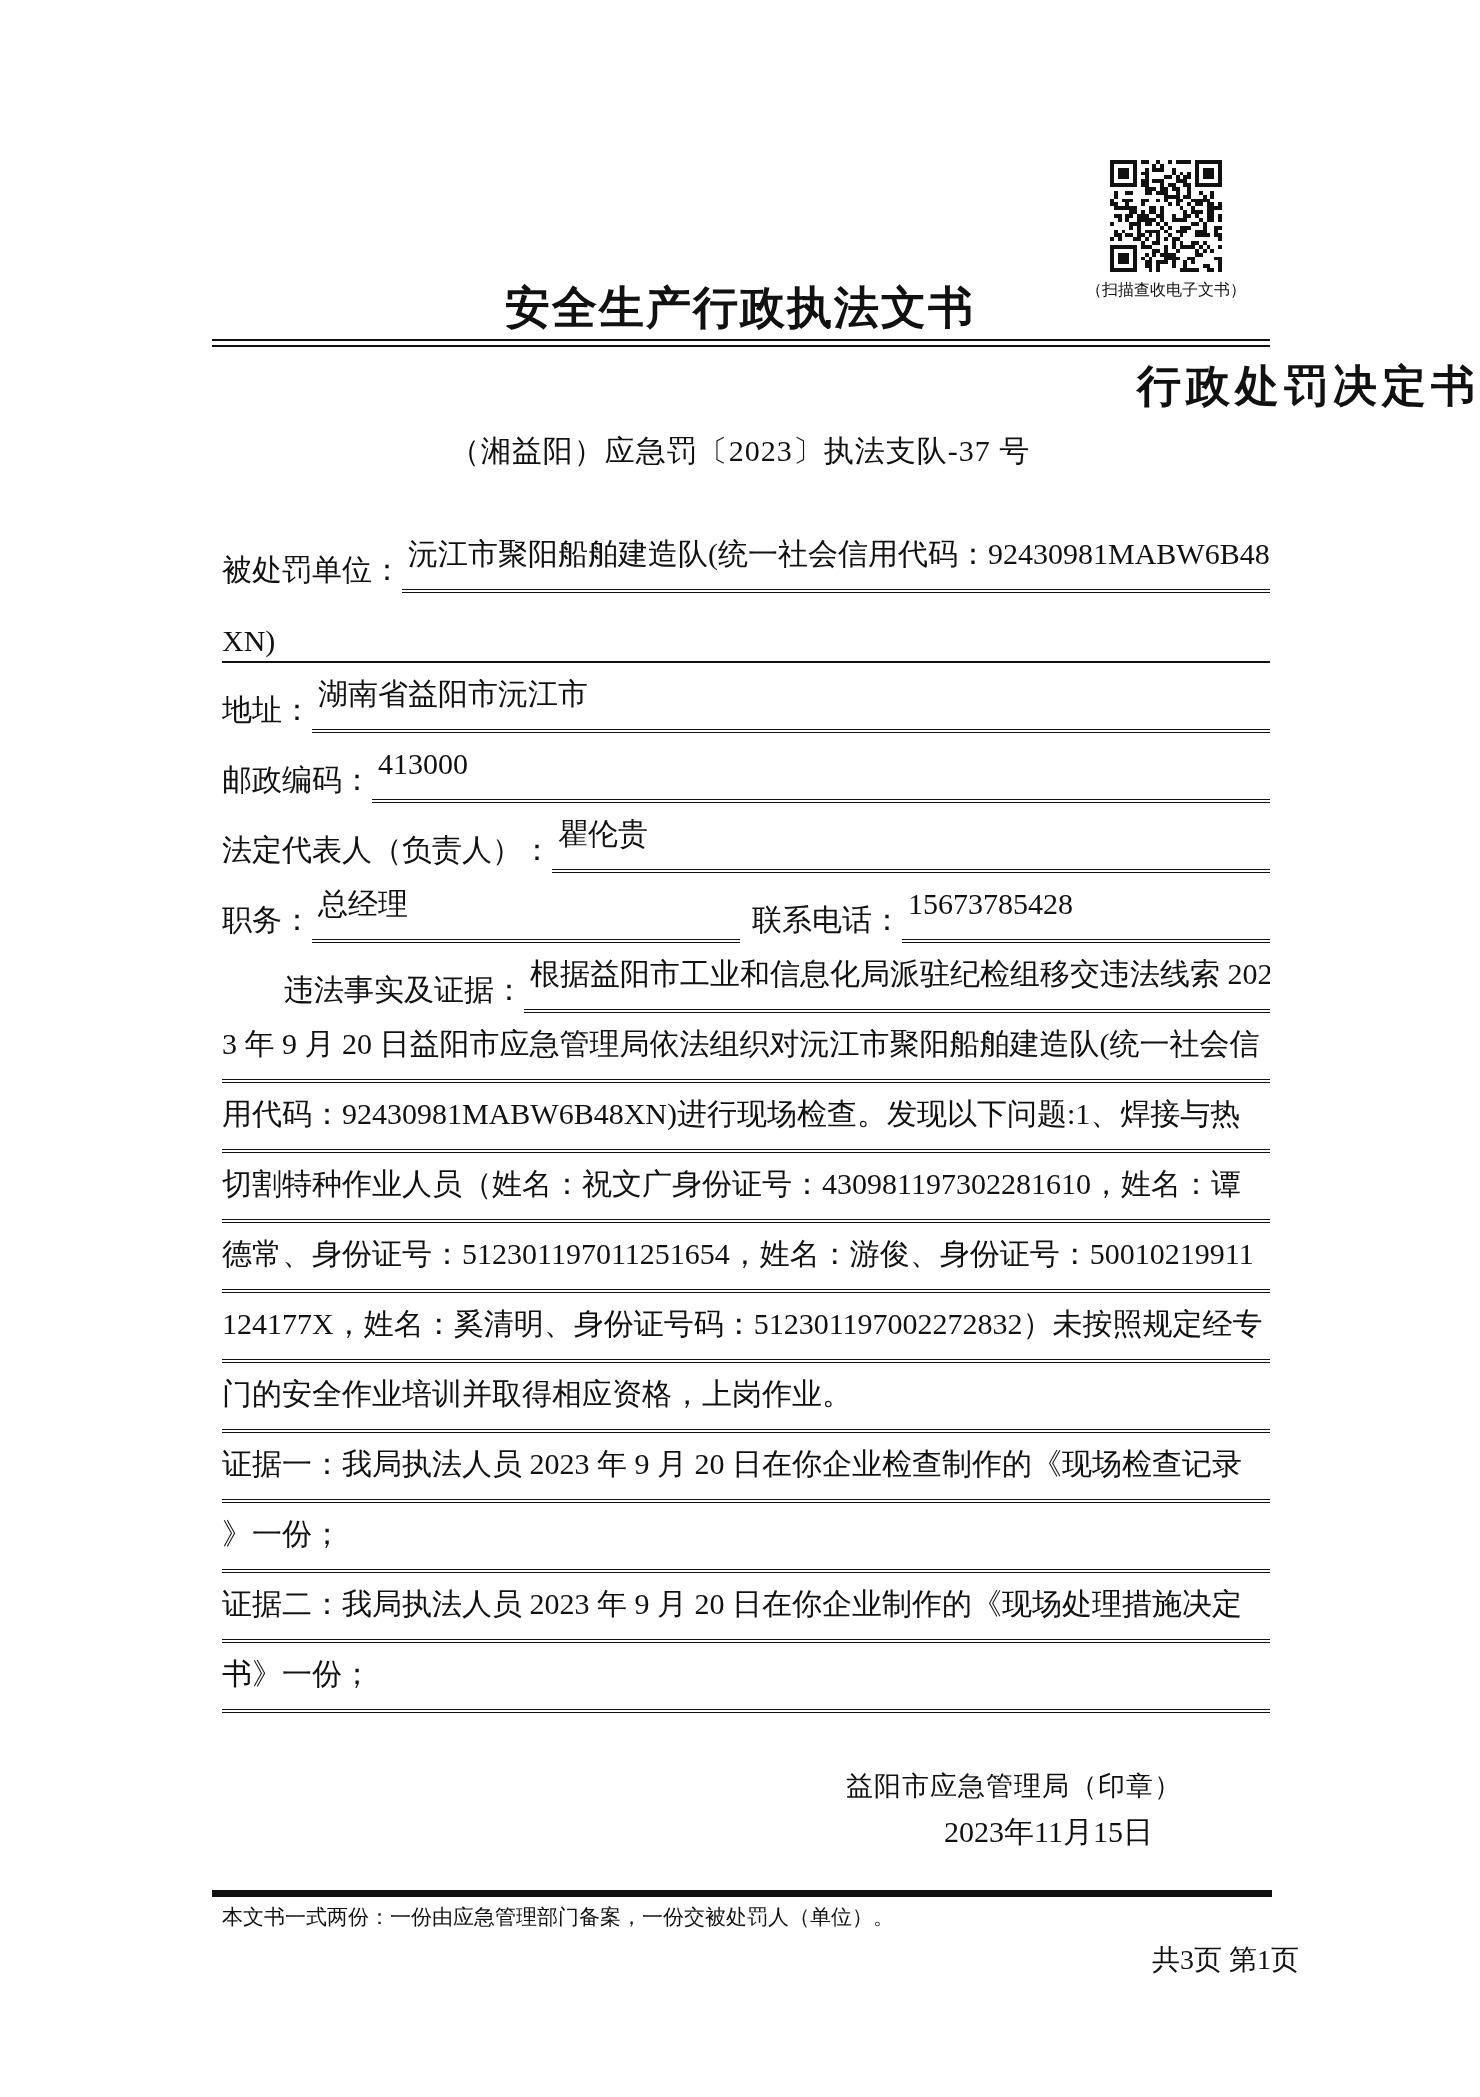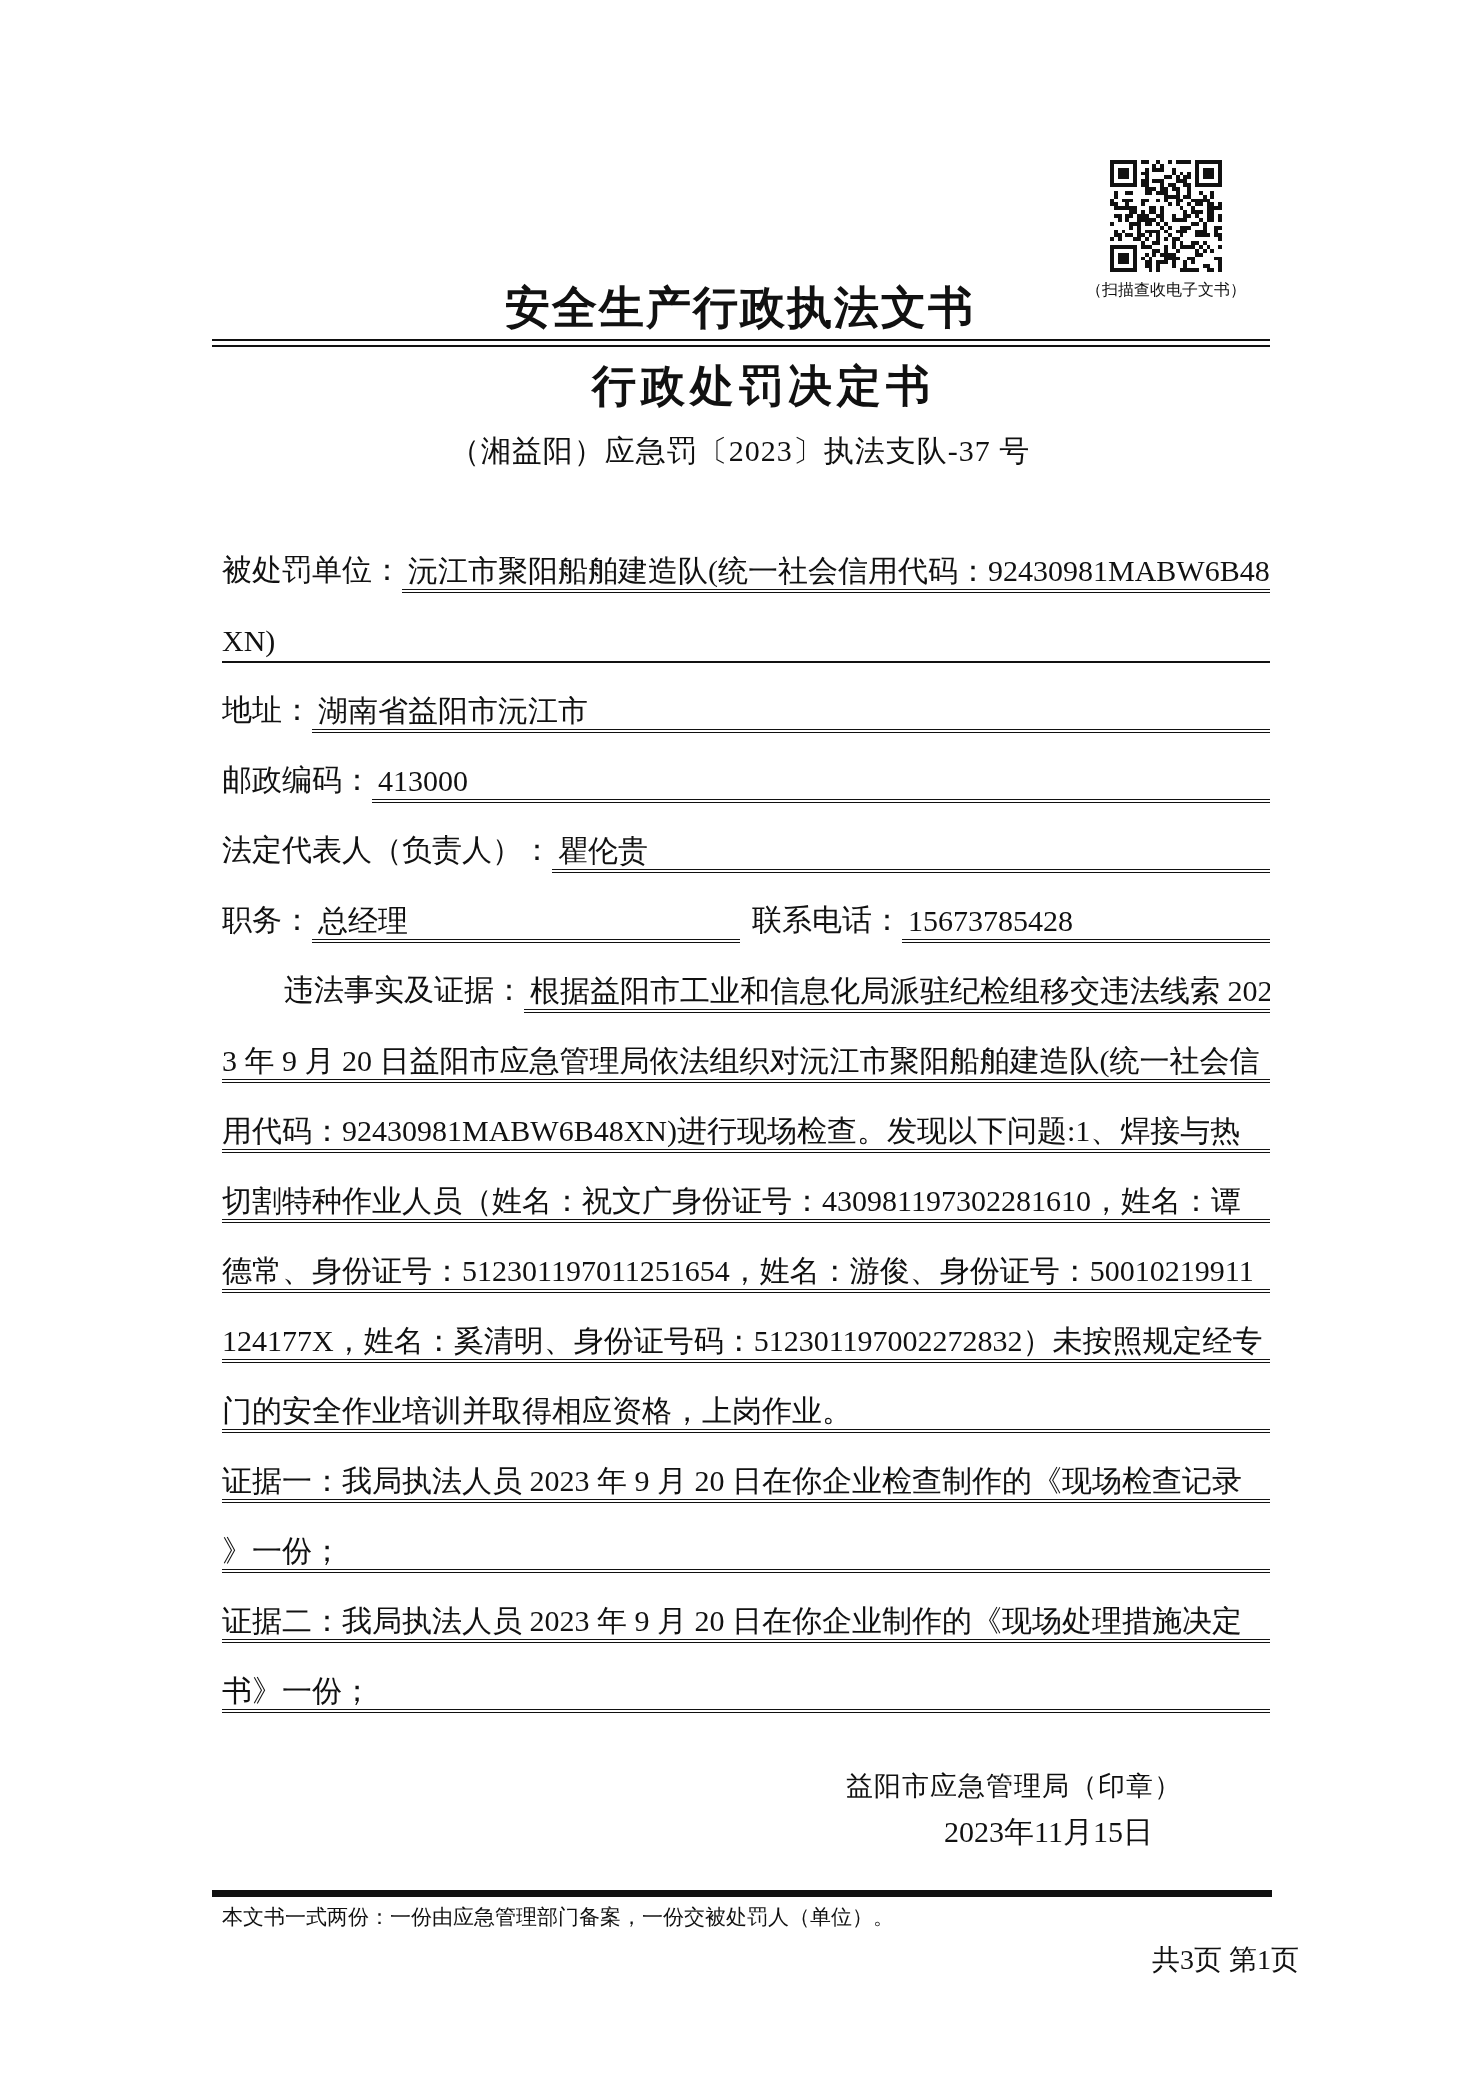--- a/index.html
+++ b/index.html
@@ -14,29 +14,29 @@
   }
   
   .qr-wrap{position:absolute;left:1078px;top:160px;width:176px;text-align:center;}
   .qr-wrap svg{width:112px;height:112px;display:block;margin:0 auto;}
   .qr-caption{margin-top:8px;font-size:16px;letter-spacing:0;white-space:nowrap;}
   
   .header-title{position:absolute;top:278px;left:0;right:0;text-align:center;
     font-size:45px;font-weight:700;letter-spacing:2px;}
   .title-divider{position:absolute;top:339px;left:212px;width:1058px;height:4px;
     border-top:2px solid #111;border-bottom:2px solid #111;}
-  .doc-title{position:absolute;top:357px;left:0;right:0;text-align:center;
+  .doc-title{position:absolute;top:357px;left:0;right:0;text-align:right;
     font-size:44px;font-weight:700;letter-spacing:5px;margin-left:47px;}
   .doc-number{position:absolute;top:431px;left:0;right:0;text-align:center;
     font-size:30px;letter-spacing:1px;}
   
   .form{position:absolute;top:523px;left:222px;width:1048px;font-size:30px;line-height:1;}
   .row{display:flex;align-items:flex-end;height:70px;white-space:nowrap;justify-content:space-between;}
   .lbl{padding-bottom:8px;flex:0 0 auto;}
-  .val{border-bottom:4px double #111;padding:0 0 3px 6px;flex:1 1 auto;overflow:hidden;}
+  .val{border-bottom:4px double #111;padding:0 0 20px 6px;flex:1 1 auto;overflow:hidden;}
   .val.fixed{flex:0 0 auto;}
   .val.noind{padding-left:0;}
   .u-single{border-bottom:2px solid #111;padding-bottom:5px;}
   .indent{margin-left:62px;}
   .spacer{flex:0 0 12px;}
   
   .sig-authority{position:absolute;top:1768px;left:0;width:1182px;text-align:right;
     font-size:27px;letter-spacing:1px;}
   .sig-date{position:absolute;top:1812px;left:0;width:1153px;text-align:right;font-size:30px;}
   

